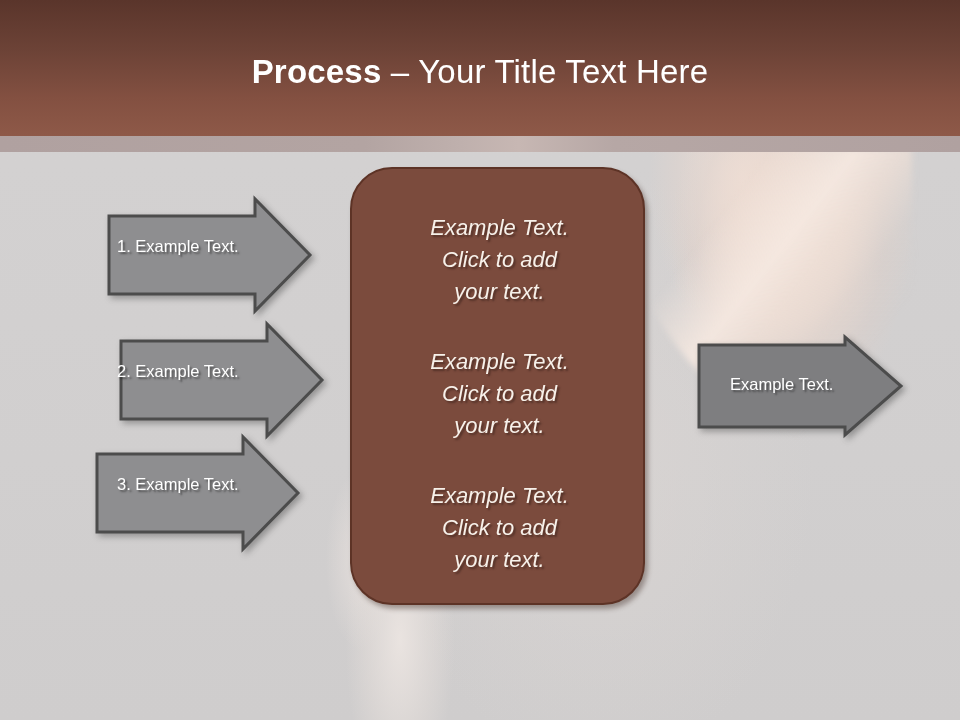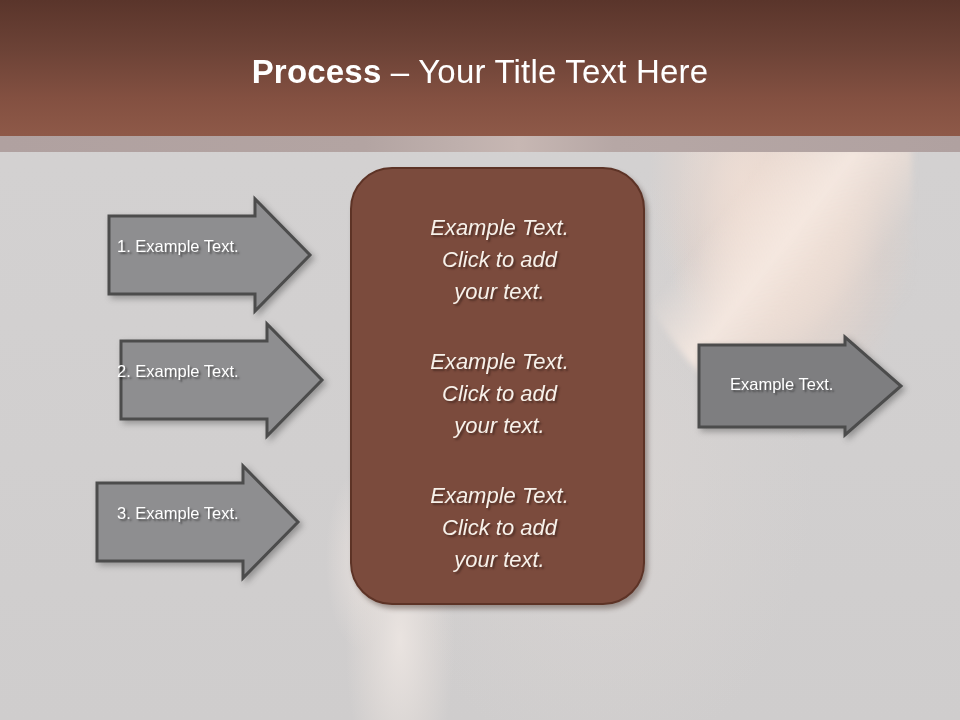--- a/index.html
+++ b/index.html
@@ -179,21 +179,21 @@
     <span class="arrow-label">1. Example Text.</span>
   </div>
 
   <div class="arrow arrow-left" style="left:95px; top:322px; width:205px; height:116px;padding-left:24px;">
     <svg width="205" height="116" viewBox="0 0 205 116">
       <polygon points="2,19 148,19 148,2 203,58 148,114 148,97 2,97" fill="#8e8e90" stroke="#4c4c4c" stroke-width="3" stroke-linejoin="miter" style="filter: drop-shadow(3px 3px 3px rgba(70,70,70,0.45));"></polygon>
     </svg>
     <span class="arrow-label">2. Example Text.</span>
   </div>
 
-  <div class="arrow arrow-left" style="left:95px; top:464px; width:205px; height:116px;">
+  <div class="arrow arrow-left" style="left:95px; top:435px; width:205px; height:116px;">
     <svg width="205" height="116" viewBox="0 0 205 116">
       <polygon points="2,19 148,19 148,2 203,58 148,114 148,97 2,97" fill="#8e8e90" stroke="#4c4c4c" stroke-width="3" stroke-linejoin="miter" style="filter: drop-shadow(3px 3px 3px rgba(70,70,70,0.45));"></polygon>
     </svg>
     <span class="arrow-label">3. Example Text.</span>
   </div>
 
   <div class="center-panel">
     <div class="center-texts">
       <div class="center-text">Example Text.
 Click  to add

